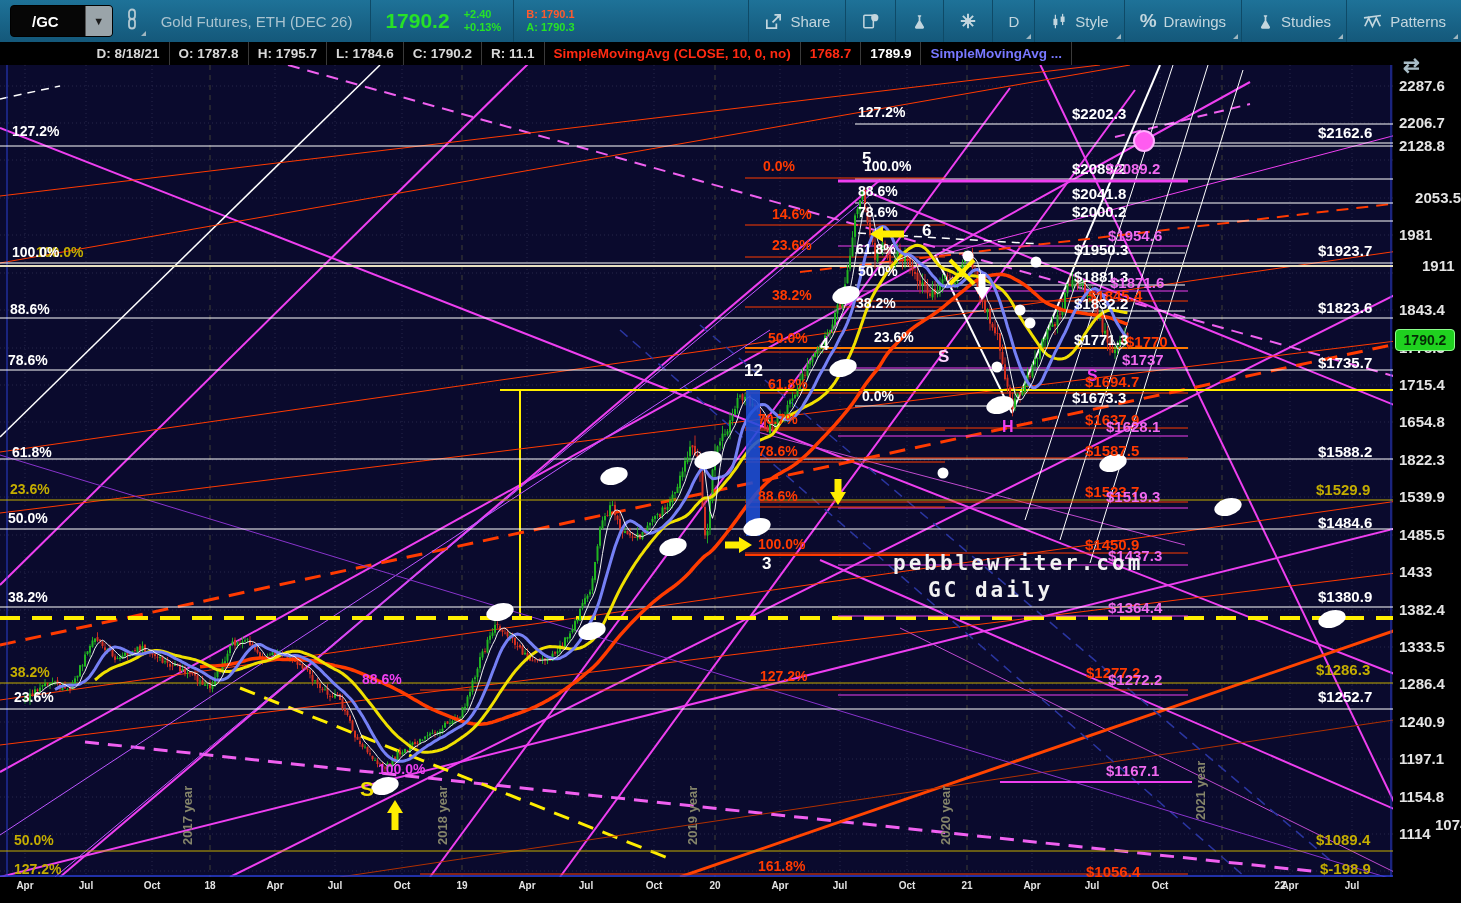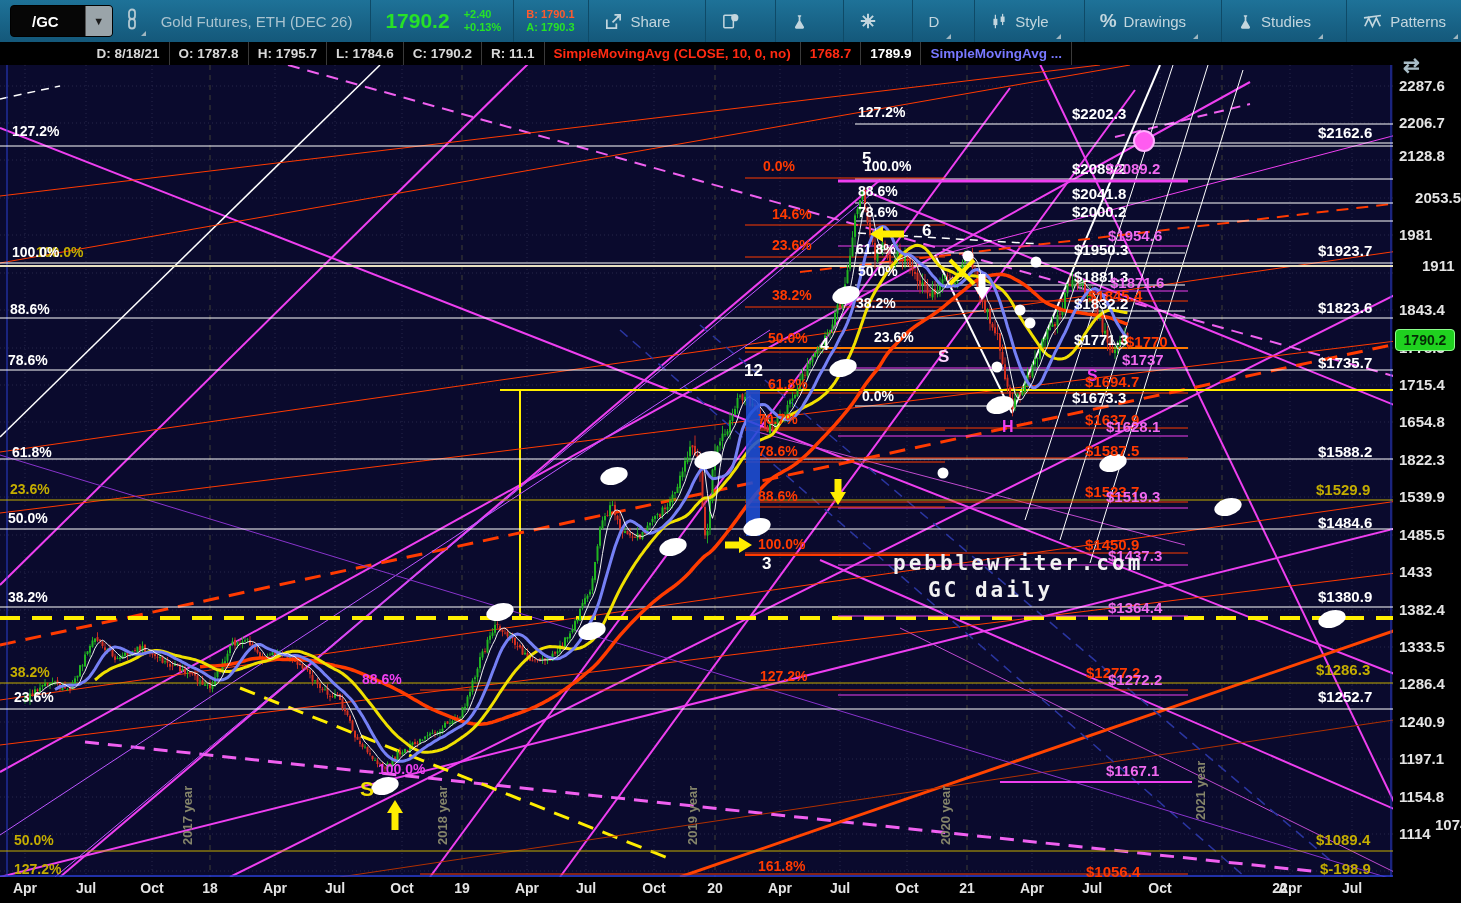--- a/index.html
+++ b/index.html
@@ -9,37 +9,37 @@
   .symbox{display:flex;align-items:center;background:#060606;border:1px solid #000;border-radius:4px;height:30px;margin-left:10px;overflow:hidden;}
   .symbox .symval{color:#fff;font-size:15px;font-weight:700;padding:0 26px 0 21px;}
   .symbox .symdd{width:26px;height:100%;background:#9aa4a9;display:flex;align-items:center;justify-content:center;color:#1c1c1c;font-size:11px;border-left:1px solid #555;}
   .linkbtn{position:relative;width:30px;height:34px;display:flex;align-items:center;justify-content:center;margin:0 4px;}
   .linkbtn::after{content:"";position:absolute;right:1px;bottom:2px;border-left:5px solid transparent;border-bottom:5px solid #9fb6c0;}
   .instr{font-size:15px;color:#a9c3cf;padding:0 18px 0 10px;white-space:nowrap;}
   .last{color:#27e227;font-size:21px;font-weight:700;padding:0 14px;border-left:1px solid #0e4a67;height:100%;display:flex;align-items:center;}
   .chgstack{display:flex;flex-direction:column;justify-content:center;font-size:11px;font-weight:700;color:#27e227;line-height:13px;padding-right:12px;}
   .bastack{display:flex;flex-direction:column;justify-content:center;font-size:11px;font-weight:700;line-height:13px;padding:0 12px;border-left:1px solid #0e4a67;height:100%;}
   .bid{color:#ff5a2e;} .ask{color:#27e227;}
-  .tbright{margin-left:auto;display:flex;height:100%;gap:20px;}
+  .tbright{margin-left:auto;display:flex;height:100%;}
   .tbtn{position:relative;display:flex;align-items:center;gap:7px;padding:0 15px;font-size:15px;color:#c3d6de;border-left:1px solid #0e4a67;cursor:pointer;white-space:nowrap;}
   .tbtn svg{display:block;}
   .tbtn.caret::after{content:"";position:absolute;right:3px;bottom:3px;border-left:5px solid transparent;border-bottom:5px solid #9fb6c0;}
   .pctglyph{font-size:19px;font-weight:700;}
   
   .databar{position:absolute;left:0;top:42px;width:1461px;height:23px;background:#000;display:flex;align-items:stretch;font-size:13.5px;font-weight:700;overflow:hidden;}
   .dbitem{display:flex;align-items:center;padding:0 9px;border-right:1px solid #3a3a3a;white-space:nowrap;}
   
   .plot{position:absolute;left:0;top:65px;width:1393px;height:812px;background:#0a0a2d;}
   .plot svg{position:absolute;left:0;top:0;}
   .yaxis{position:absolute;left:1393px;top:65px;width:68px;height:812px;background:#000;}
   .ytick{position:absolute;left:0;width:62px;text-align:left;padding-left:6px;color:#e4e4e4;font-size:15px;font-weight:700;}
   .badge{position:absolute;left:2px;width:58px;height:20px;background:#1fd11f;border:1px solid #8cff8c;border-radius:4px;color:#052b05;font-size:14px;font-weight:700;display:flex;align-items:center;justify-content:center;z-index:3;}
   .collapse{position:absolute;left:10px;top:-12px;color:#a8bcc6;font-size:20px;font-weight:700;}
   .xaxis{position:absolute;left:0;top:877px;width:1461px;height:26px;background:#000;}
-  .xtick{position:absolute;top:3px;width:44px;margin-left:-22px;text-align:center;color:#e4e4e4;font-size:14px;font-weight:700;}
+  .xtick{position:absolute;top:3px;width:44px;margin-left:-22px;text-align:center;color:#e4e4e4;font-size:10px;font-weight:700;}
 </style>
 </head>
 <body>
 
 <div class="toolbar">
   <div class="symbox">
     <span class="symval">/GC</span>
     <span class="symdd">▼</span>
   </div>
   <div class="linkbtn">
@@ -1317,21 +1317,21 @@
       <text x="950" y="845" fill="#85856a" font-size="13" font-weight="700" transform="rotate(-90 950 845)">2020 year</text>
       <text x="1205" y="820" fill="#85856a" font-size="13" font-weight="700" transform="rotate(-90 1205 820)">2021 year</text>
     </svg>
 </div>
 
 <div class="yaxis" id="yaxisCol">
   <div class="collapse">⇄</div>
   <div class="badge" id="priceBadge" style="top: 264px;">1790.2</div>
 <div class="ytick" style="top: 12px;">2287.6</div>
     <div class="ytick" style="top: 49px;">2206.7</div>
-    <div class="ytick" style="top: 82px;">2128.8</div>
+    <div class="ytick" style="top: 72px;">2128.8</div>
     <div class="ytick" style="top: 124px; text-align: right;">2053.5</div>
     <div class="ytick" style="top: 161px;">1981</div>
     <div class="ytick" style="top: 192px; padding-left: 29px;">1911</div>
     <div class="ytick" style="top: 236px;">1843.4</div>
     <div class="ytick" style="top: 274px;">1778.3</div>
     <div class="ytick" style="top: 311px;">1715.4</div>
     <div class="ytick" style="top: 348px;">1654.8</div>
     <div class="ytick" style="top: 386px;">1822.3</div>
     <div class="ytick" style="top: 423px;">1539.9</div>
     <div class="ytick" style="top: 461px;">1485.5</div>

